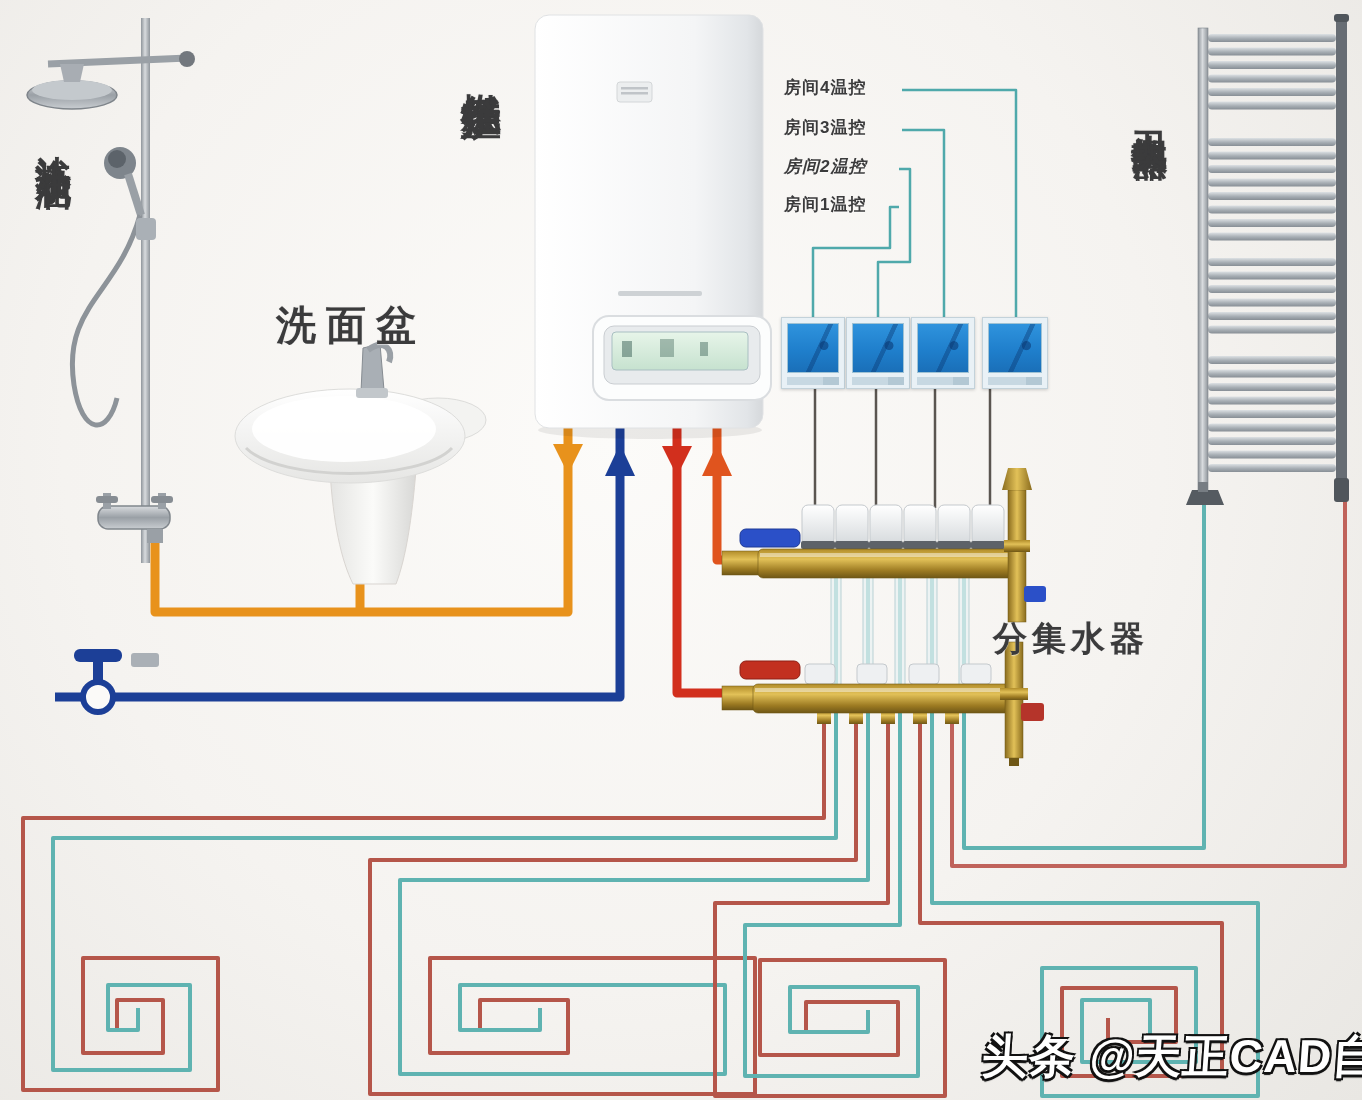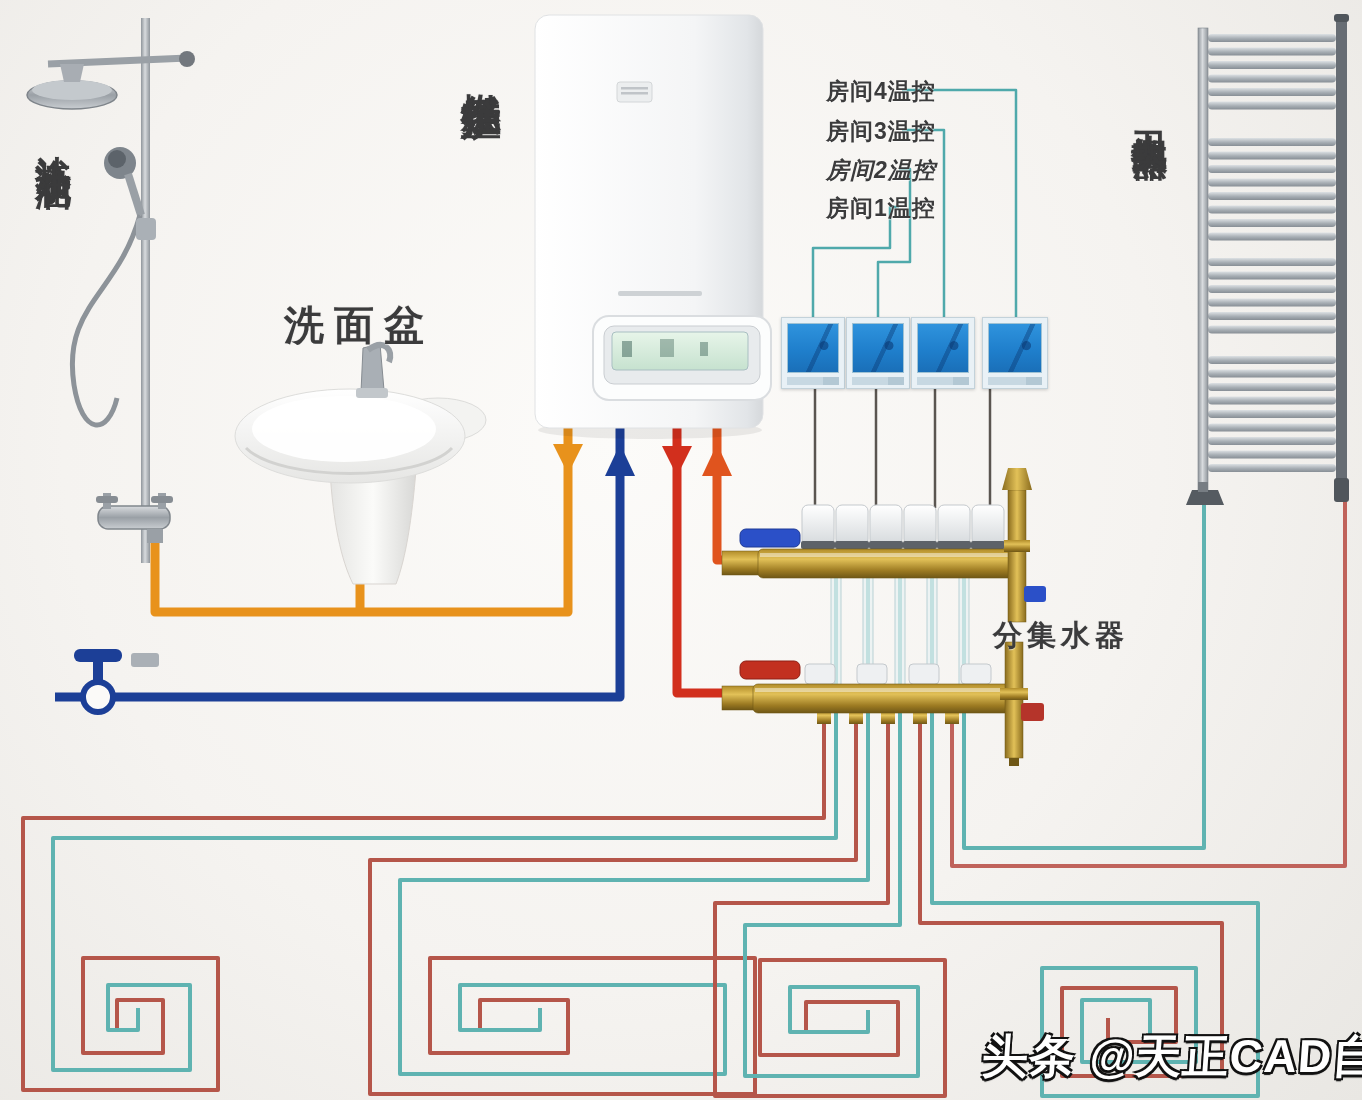--- a/index.html
+++ b/index.html
@@ -11,23 +11,23 @@
   #diagram-svg{position:absolute;left:0;top:0;}
   .label{
     position:absolute;color:#3b3b3c;font-weight:bold;line-height:1.06;
     text-shadow:0 1px 1px rgba(255,255,255,.6), 0 0 1px rgba(60,60,60,.35);
     white-space:pre;
   }
   .v{writing-mode:vertical-rl;text-orientation:upright;}
   .lbl-shower{left:34px;top:126px;font-size:36px;letter-spacing:4px;}
   .lbl-boiler{left:460px;top:62px;font-size:40px;letter-spacing:1px;}
   .lbl-radiator{left:1130px;top:102px;font-size:36px;letter-spacing:3px;}
-  .lbl-basin{left:284px;top:304px;font-size:40px;letter-spacing:10px;}
-  .lbl-manifold{left:993px;top:620px;font-size:29px;letter-spacing:5px;text-align:center;}
-  .tlabel{position:absolute;left:826px;color:#3b3b3c;font-weight:bold;font-size:23px;letter-spacing:1px;
+  .lbl-basin{left:276px;top:304px;font-size:40px;letter-spacing:10px;}
+  .lbl-manifold{left:993px;top:620px;font-size:34px;letter-spacing:5px;text-align:center;}
+  .tlabel{position:absolute;left:784px;color:#3b3b3c;font-weight:bold;font-size:17px;letter-spacing:1px;
     text-shadow:0 1px 1px rgba(255,255,255,.6);}
   .tl4{top:76px;} .tl3{top:116px;} .tl2{top:155px;font-style:italic;} .tl1{top:193px;}
   .thermo{
     position:absolute;top:317px;height:70px;background:#e9f1f6;
     border:1px solid #c3d2da;box-shadow:0 1px 3px rgba(0,0,0,.18);
   }
   .thermo-screen{
     position:absolute;left:5px;top:5px;right:5px;height:48px;
     background:
       radial-gradient(circle at 72% 45%, rgba(8,52,110,.55) 0 9%, transparent 11%),

